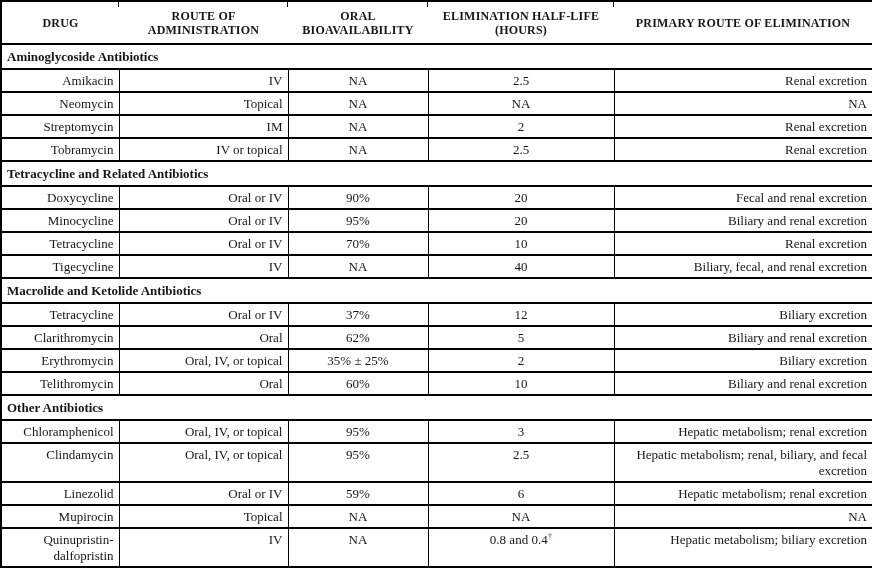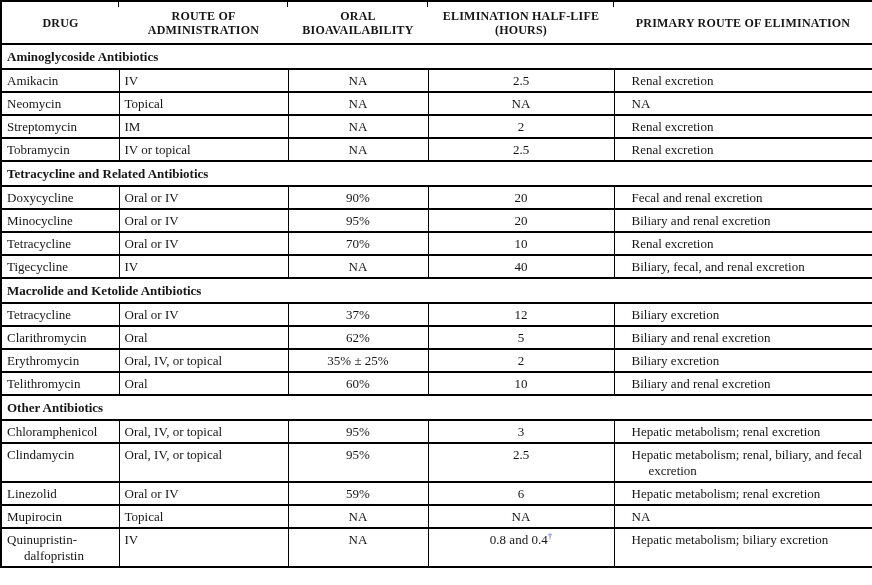--- a/index.html
+++ b/index.html
@@ -37,21 +37,21 @@
     font-size:13px;
     line-height:16px;
     border:1px solid #000;
     border-top-width:2px;
     border-bottom-width:2px;
     padding:3px 5px 2px 5px;
     vertical-align:top;
     background:#fff;
   }
   td.a-center{text-align:center;}
-  td.a-left{text-align:left;margin-left:8px;}
+  td.a-left{text-align:right;margin-left:8px;}
   
   td.c0{padding-left:22px;text-indent:-17px;}
   td.c4{padding-left:34px;text-indent:-17px;}
   tr.section-row td{
     font-weight:bold;
     font-size:13px;
     border-left:none;
     border-right:none;
     padding:4px 7px 3px 5px;
     text-indent:0;

